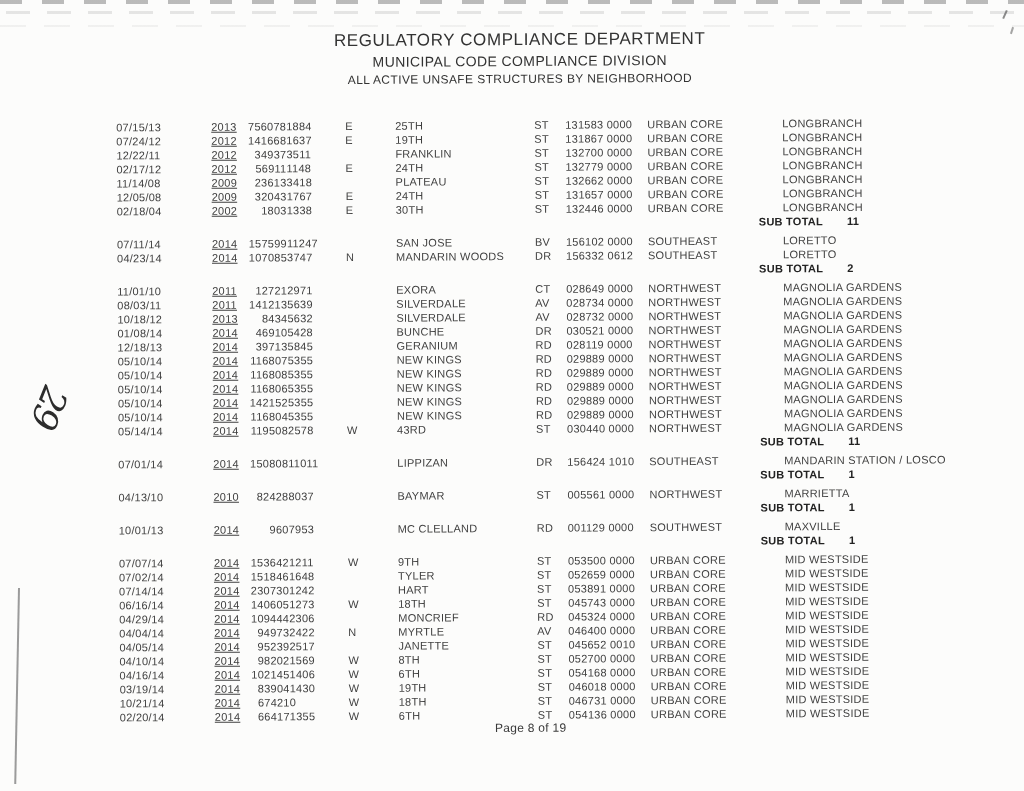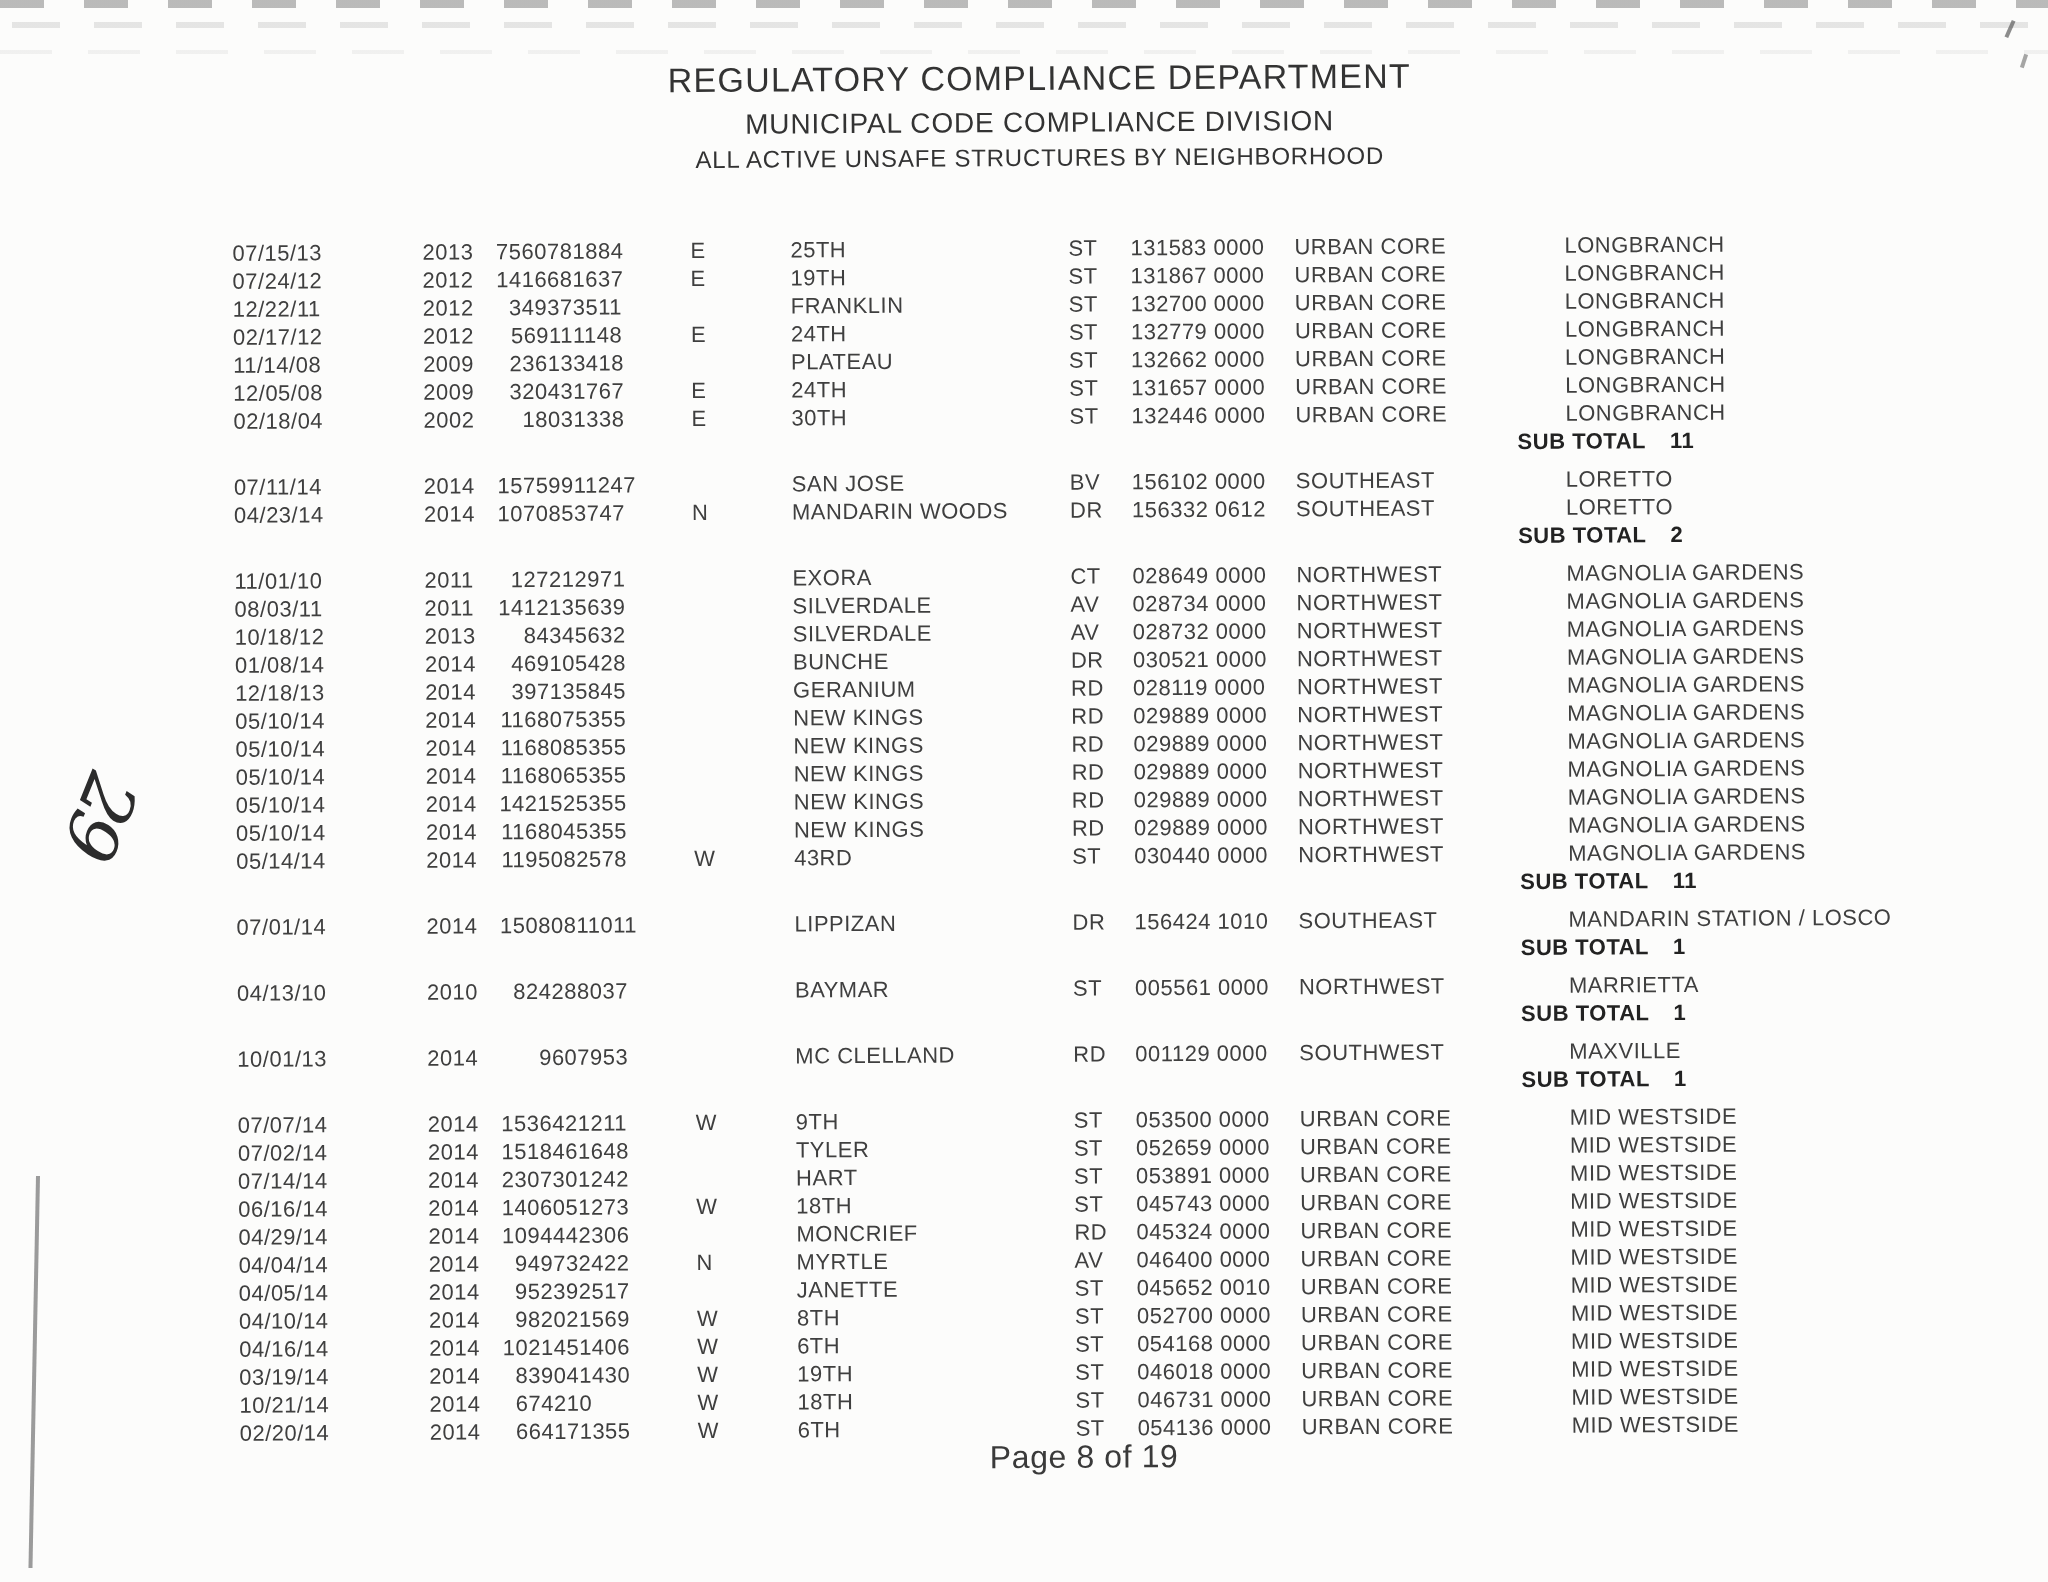--- a/index.html
+++ b/index.html
@@ -19,34 +19,34 @@
   .report-title{font-size:17px;letter-spacing:.6px;line-height:23px;}
   .report-subtitle{font-size:14px;letter-spacing:.4px;line-height:20px;}
   .report-typeline{font-size:12px;letter-spacing:.4px;line-height:17px;}
   
   .table{position:absolute;top:118px;left:0;right:0;padding-left:118px;font-size:11px;letter-spacing:.25px;}
   .section{margin-top:5px;}
   .section:first-child{margin-top:0;}
   .row{display:flex;line-height:14px;white-space:nowrap;}
   .cell{display:block;overflow:visible;}
   .c-date{width:95px;}
-  .c-year{width:30px;}
+  .c-year{width:30px;text-decoration:underline;}
   .c-case{width:45px;text-align:right;}
   .c-num{width:53px;}
   .c-dir{width:24px;padding-left:6px;box-sizing:border-box;}
   .c-street{width:147px;padding-left:8px;box-sizing:border-box;margin-left:24px;}
   .c-type{width:31px;}
   .c-parcel{width:82px;}
   .c-district{width:135px;}
   .c-nbhd{flex:1;}
   .row.subtotal .c-nbhd{font-weight:bold;color:#222;}
-  .st-count{margin-left:12px;font-weight:bold;color:#222;}
+  .st-count{margin-left:24px;font-weight:bold;color:#222;}
   .spacer{width:642px;}
   
-  .footer{position:absolute;left:493px;top:721px;font-size:16px;color:#3a3a3a;letter-spacing:.3px;}
+  .footer{position:absolute;left:493px;top:721px;font-size:12px;color:#3a3a3a;letter-spacing:.3px;}
   
   .scan-strip{position:absolute;left:0;right:0;pointer-events:none;}
   .strip1{top:0;height:4px;opacity:.45;
     background:repeating-linear-gradient(90deg,#6a6a6a 0 22px,transparent 22px 42px);}
   .strip2{top:11px;height:3px;opacity:.16;
     background:repeating-linear-gradient(90deg,#6a6a6a 6px 30px,transparent 30px 47px);}
   .strip3{top:25px;height:2px;opacity:.08;
     background:repeating-linear-gradient(90deg,#6a6a6a 0 26px,transparent 26px 44px);}
   .pen-mark{position:absolute;background:#5d5d5d;}
   .mark-a{left:1004px;top:10px;width:2px;height:9px;transform:rotate(24deg);opacity:.7;}

